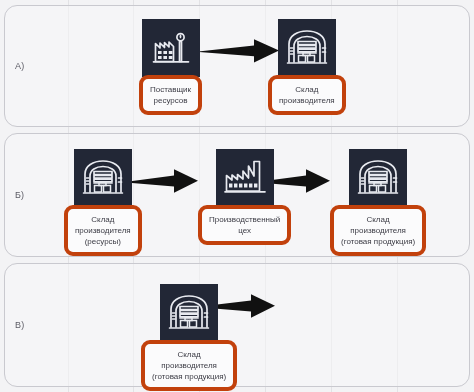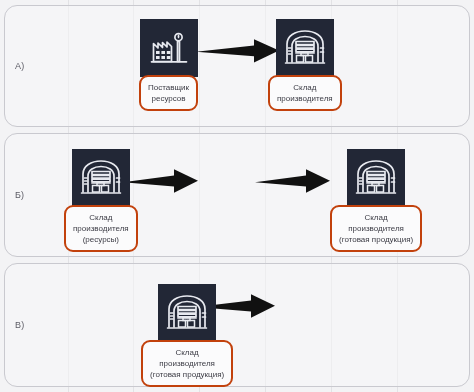--- a/index.html
+++ b/index.html
@@ -66,21 +66,21 @@
     height: 58px;
     background: #222736;
     display: flex;
     align-items: center;
     justify-content: center;
     box-sizing: border-box;
   }
   .icon-tile svg { display: block; }
   .node-label {
     margin-top: -2px;
-    border: 2px solid #c2410c;
+    border: 4px solid #c2410c;
     border-radius: 9px;
     background: #fbfbfc;
     color: #3c3c45;
     font-size: 8px;
     line-height: 11px;
     text-align: center;
     padding: 5px 7px;
     white-space: pre-line;
     box-sizing: border-box;
     position: relative;
@@ -201,20 +201,40 @@
           <rect x="22.5" y="29.5" width="7" height="6.5"></rect>
           <rect x="18" y="26.5" width="7" height="3"></rect>
         </g>
       </svg>
     </div>
     <div class="node-label">Склад
 производителя
 (ресурсы)</div>
   </div>
 
+  <div class="node" style="left:198px; top:149px;">
+    <div class="icon-tile">
+      <svg width="44" height="40" viewBox="0 0 44 40">
+        <g fill="none" stroke="#e8eaf0" stroke-width="1.7" stroke-linejoin="round" stroke-linecap="round">
+          <path d="M3.5 33 L3.5 17.5 L9 22 L9 17 L14.5 21.5 L14.5 16.5 L20 21 L20 13 L25.5 20 L25.5 8 L31 18 L31 3.5 L36.5 3.5 L36.5 33 Z"></path>
+          <path d="M2 33.8 L42 33.8"></path>
+        </g>
+        <g fill="#e8eaf0">
+          <rect x="6" y="25.5" width="3.4" height="4"></rect>
+          <rect x="11" y="25.5" width="3.4" height="4"></rect>
+          <rect x="16" y="25.5" width="3.4" height="4"></rect>
+          <rect x="21" y="25.5" width="3.4" height="4"></rect>
+          <rect x="26" y="25.5" width="3.4" height="4"></rect>
+          <rect x="31" y="25.5" width="3.4" height="4"></rect>
+        </g>
+      </svg>
+    </div>
+    <div class="node-label">Производственный
+цех</div>
+  </div>
 
   <div class="node" style="left:330px; top:149px;">
     <div class="icon-tile">
       <svg width="44" height="44" viewBox="0 0 44 44">
         <g fill="none" stroke="#e8eaf0" stroke-width="1.7" stroke-linejoin="round" stroke-linecap="round">
           <path d="M4 36 L4 18 C4 10 12 5 22 5 C32 5 40 10 40 18 L40 36"></path>
           <path d="M9 36 L9 20 C9 14 15 10.5 22 10.5 C29 10.5 35 14 35 20 L35 36"></path>
           <rect x="13" y="15.5" width="18" height="3"></rect>
           <rect x="13" y="19.5" width="18" height="2.6"></rect>
           <rect x="13" y="23.2" width="18" height="2.6"></rect>

